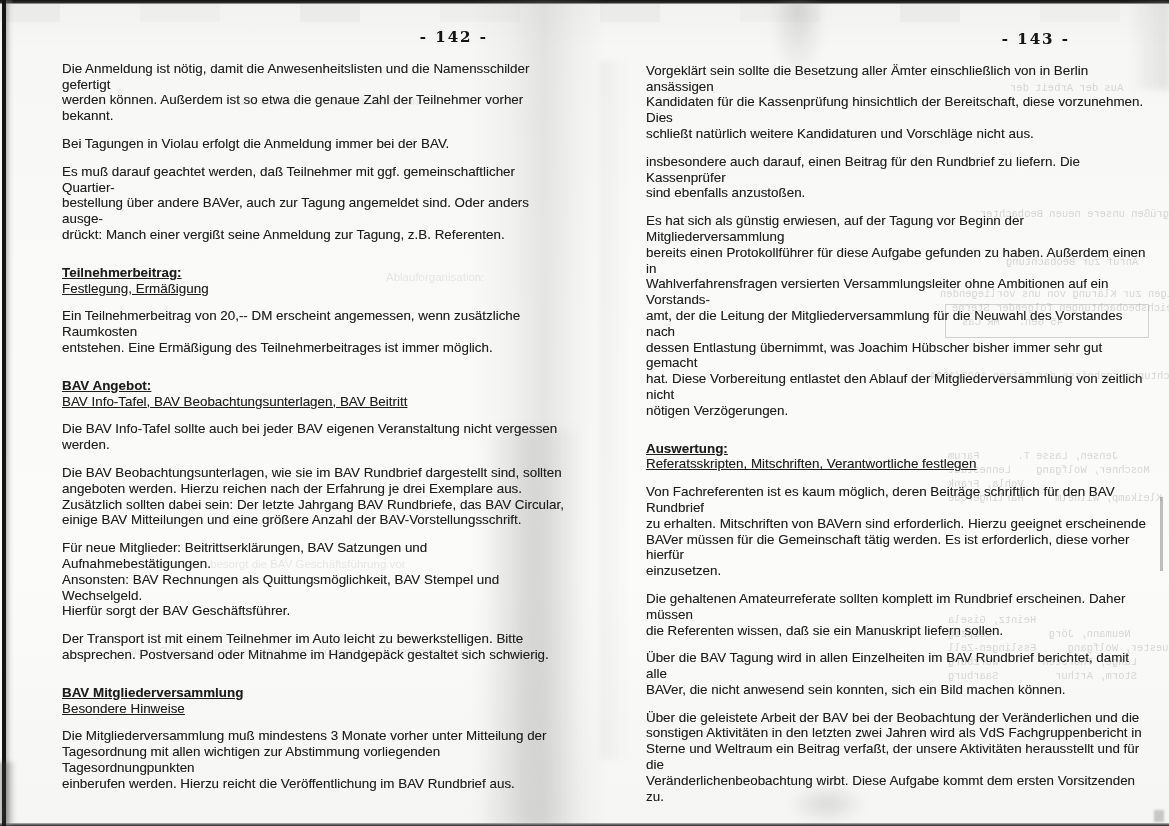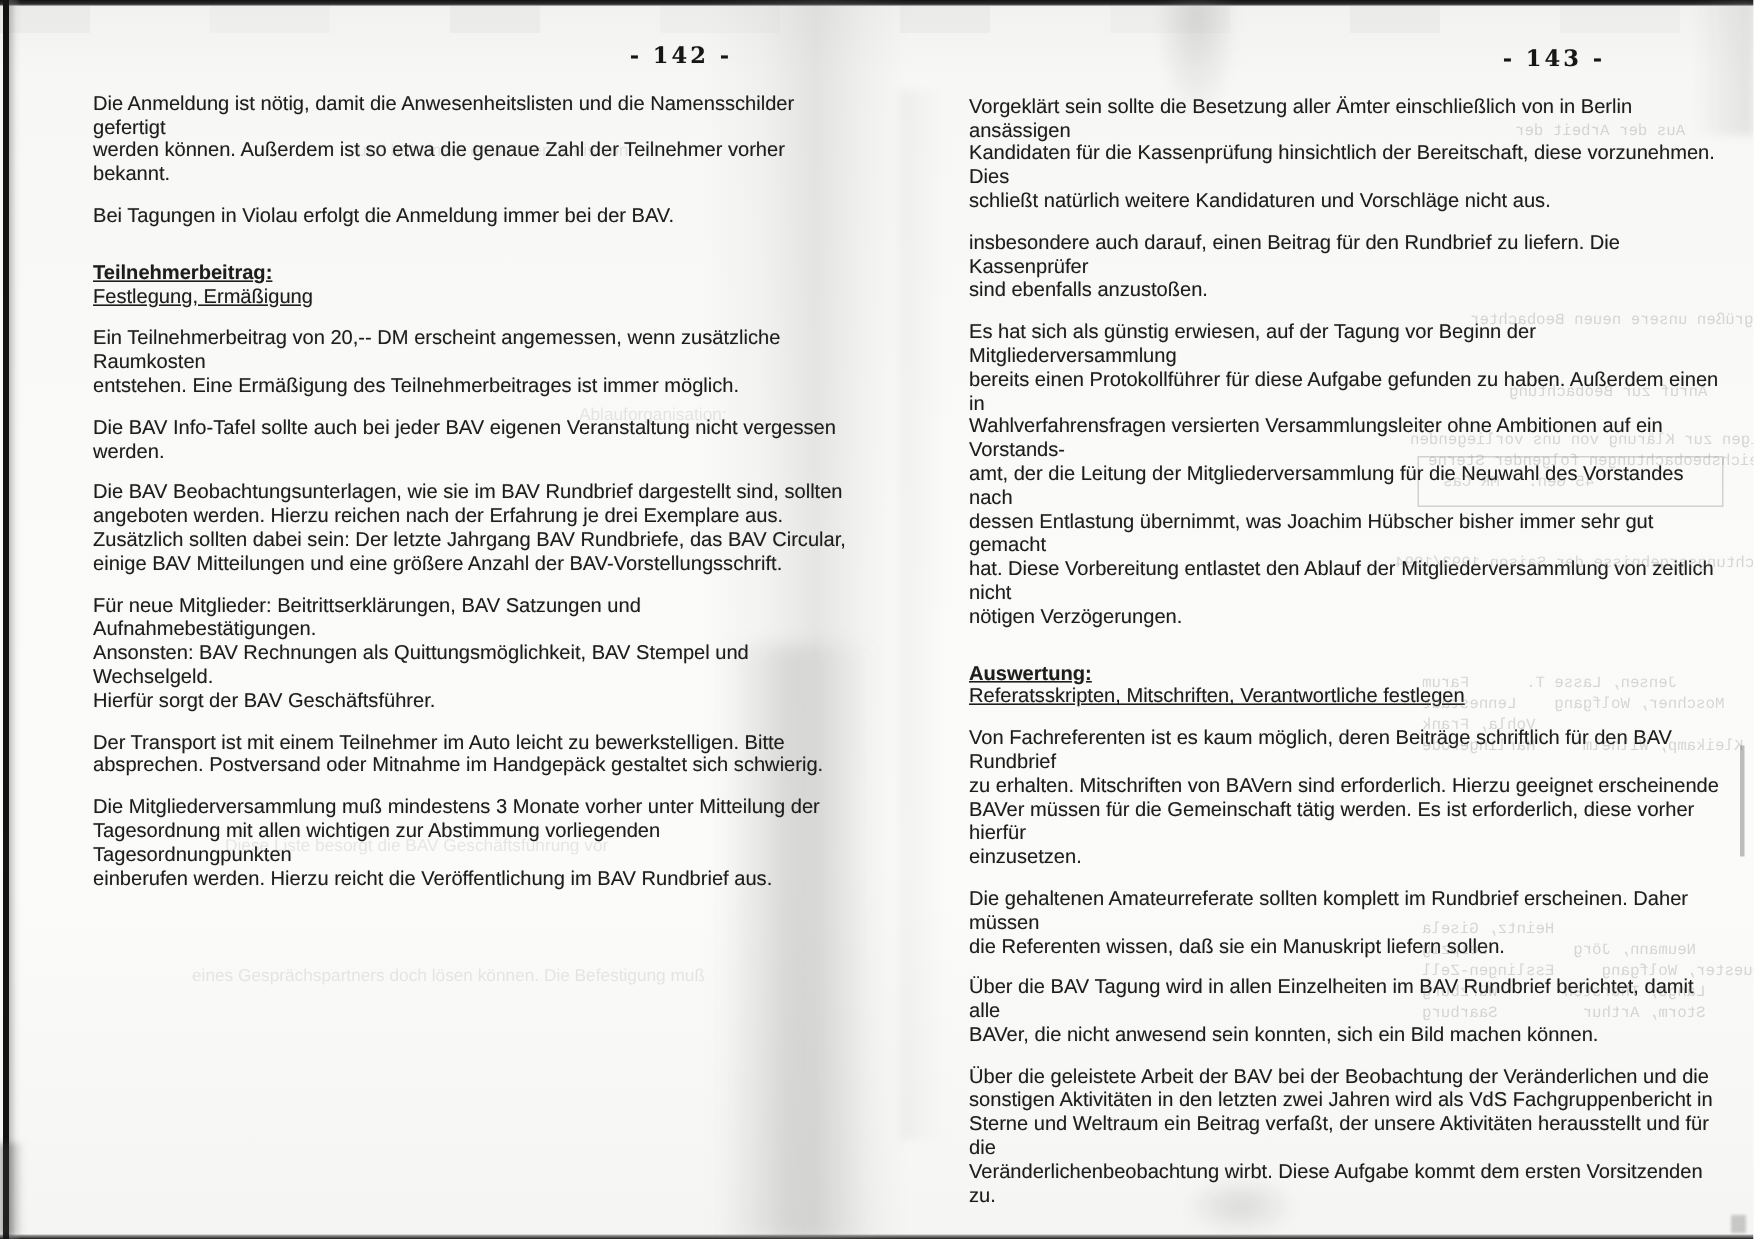--- a/index.html
+++ b/index.html
@@ -63,34 +63,39 @@
 <div class="smudge sm-5"></div>
 <div class="smudge sm-6"></div>
 <div class="smudge sm-7"></div>
 <div class="ghost-box"></div>
 
 <div class="page page-left" id="page-0">
   <div class="page-number">- 142 -</div>
 <p class="para">Die Anmeldung ist nötig, damit die Anwesenheitslisten und die Namensschilder gefertigt
 werden können. Außerdem ist so etwa die genaue Zahl der Teilnehmer vorher bekannt.</p>
     <p class="para">Bei Tagungen in Violau erfolgt die Anmeldung immer bei der BAV.</p>
+    <p class="para">Es muß darauf geachtet werden, daß Teilnehmer mit ggf. gemeinschaftlicher Quartier-
+bestellung über andere BAVer, auch zur Tagung angemeldet sind. Oder anders ausge-
+drückt: Manch einer vergißt seine Anmeldung zur Tagung, z.B. Referenten.</p>
     <div class="heading"><div class="h-title">Teilnehmerbeitrag:</div><div class="h-sub">Festlegung, Ermäßigung</div></div>
     <p class="para">Ein Teilnehmerbeitrag von 20,-- DM erscheint angemessen, wenn zusätzliche Raumkosten
 entstehen. Eine Ermäßigung des Teilnehmerbeitrages ist immer möglich.</p>
+    <div class="heading"><div class="h-title">BAV Angebot:</div><div class="h-sub">BAV Info-Tafel, BAV Beobachtungsunterlagen, BAV Beitritt</div></div>
     <p class="para">Die BAV Info-Tafel sollte auch bei jeder BAV eigenen Veranstaltung nicht vergessen
 werden.</p>
     <p class="para">Die BAV Beobachtungsunterlagen, wie sie im BAV Rundbrief dargestellt sind, sollten
 angeboten werden. Hierzu reichen nach der Erfahrung je drei Exemplare aus.
 Zusätzlich sollten dabei sein: Der letzte Jahrgang BAV Rundbriefe, das BAV Circular,
 einige BAV Mitteilungen und eine größere Anzahl der BAV-Vorstellungsschrift.</p>
     <p class="para">Für neue Mitglieder: Beitrittserklärungen, BAV Satzungen und Aufnahmebestätigungen.
 Ansonsten: BAV Rechnungen als Quittungsmöglichkeit, BAV Stempel und Wechselgeld.
 Hierfür sorgt der BAV Geschäftsführer.</p>
     <p class="para">Der Transport ist mit einem Teilnehmer im Auto leicht zu bewerkstelligen. Bitte
 absprechen. Postversand oder Mitnahme im Handgepäck gestaltet sich schwierig.</p>
+    <div class="heading"><div class="h-title">BAV Mitgliederversammlung</div><div class="h-sub">Besondere Hinweise</div></div>
     <p class="para">Die Mitgliederversammlung muß mindestens 3 Monate vorher unter Mitteilung der
 Tagesordnung mit allen wichtigen zur Abstimmung vorliegenden Tagesordnungpunkten
 einberufen werden. Hierzu reicht die Veröffentlichung im BAV Rundbrief aus.</p>
   </div>
 <div class="page page-right" id="page-1">
   <div class="page-number">- 143 -</div>
 <p class="para">Vorgeklärt sein sollte die Besetzung aller Ämter einschließlich von in Berlin ansässigen
 Kandidaten für die Kassenprüfung hinsichtlich der Bereitschaft, diese vorzunehmen. Dies
 schließt natürlich weitere Kandidaturen und Vorschläge nicht aus.</p>
     <p class="para">insbesondere auch darauf, einen Beitrag für den Rundbrief zu liefern. Die Kassenprüfer

